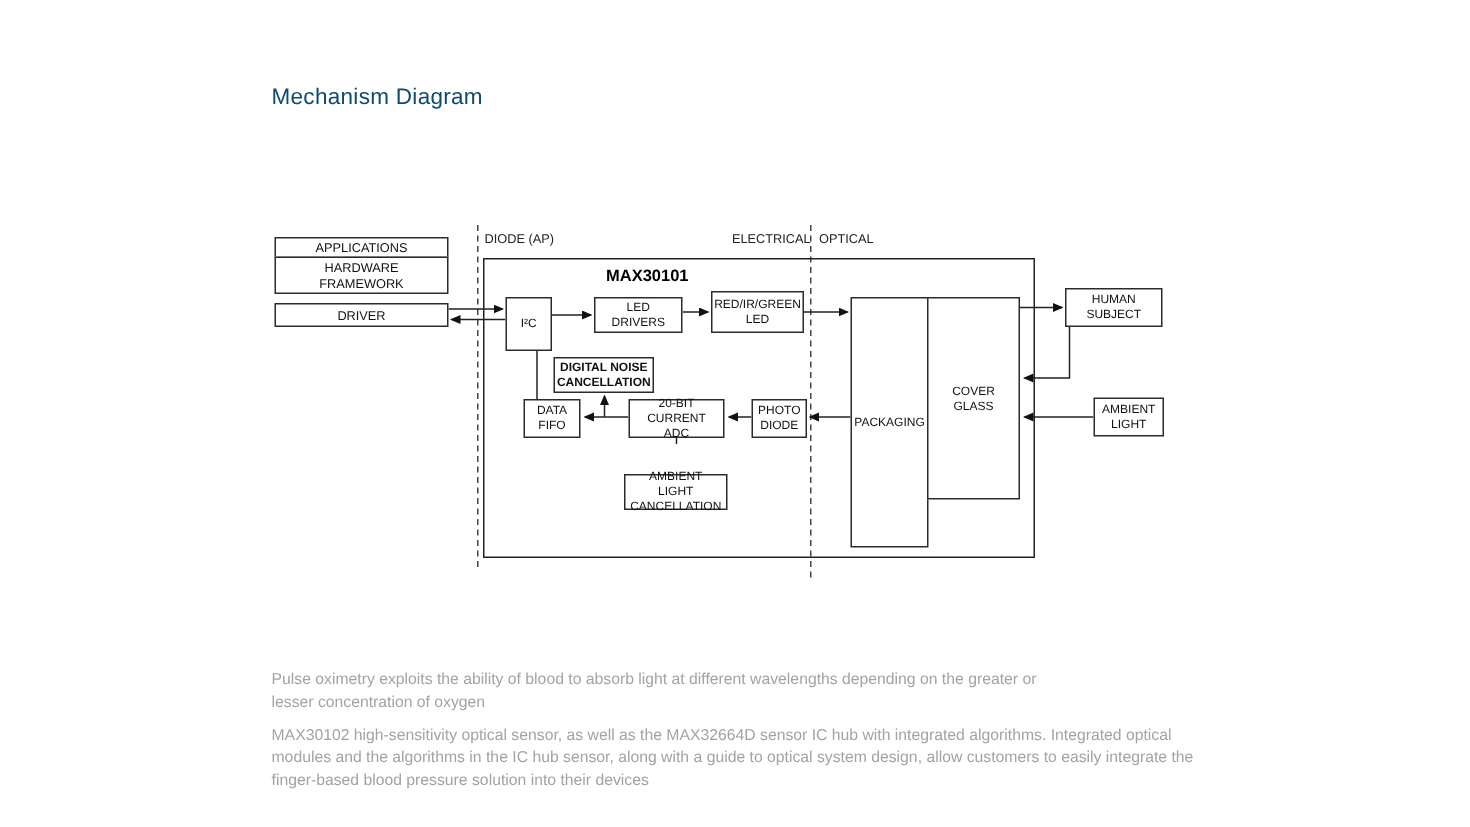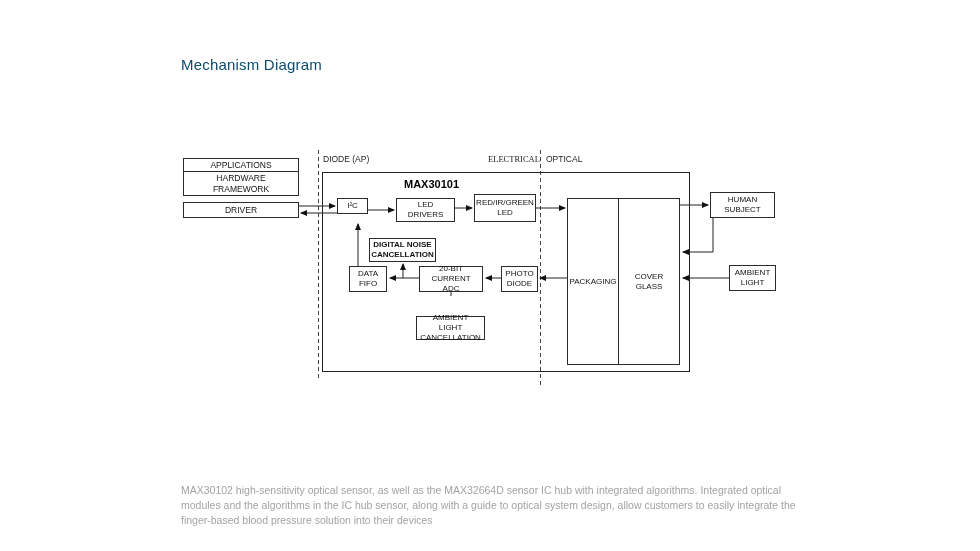--- a/index.html
+++ b/index.html
@@ -23,21 +23,21 @@
     position:absolute;left:322px;top:172px;width:368px;height:200px;
     border:1.5px solid #222;box-sizing:border-box;background:transparent;
   }
   .chip-label{
     position:absolute;left:404px;top:178px;font-size:11px;font-weight:bold;color:#000;
   }
   .region-label{
     position:absolute;top:154px;font-size:8.5px;color:#222;white-space:nowrap;
   }
   .rl-host{left:323px;}
-  .rl-electrical{left:488px;width:48px;text-align:right;font-family:Liberation Serif, serif;}
+  .rl-electrical{left:488px;width:48px;text-align:right;}
   .rl-optical{left:546px;}
   .para{
     position:absolute;left:181px;color:#a3a3a3;font-size:10.5px;line-height:1.42;margin:0;
   }
   .para-1{top:446px;width:512px;}
   .para-2{top:483px;width:622px;}
 </style>
 </head>
 <body>
 
@@ -85,21 +85,21 @@
   <div class="node stack-row" style="left:183px;top:158px;width:116px;height:14px;">
     <span>APPLICATIONS</span>
   </div>
   <div class="node stack-row" style="left:183px;top:171px;width:116px;height:25px;">
     <span>HARDWARE FRAMEWORK</span>
   </div>
   <div class="node stack-row" style="left:183px;top:202px;width:116px;height:16px;">
     <span>DRIVER</span>
   </div>
 
-  <div class="node" style="left:337px;top:198px;width:31px;height:16px;">
+  <div class="node" style="left:337px;top:198px;width:31px;height:36px;">
     <span>I²C</span>
   </div>
   <div class="node" style="left:396px;top:198px;width:59px;height:24px;">
     <span>LED DRIVERS</span>
   </div>
   <div class="node" style="left:474px;top:194px;width:62px;height:28px;">
     <span>RED/IR/GREEN LED</span>
   </div>
   <div class="node" style="left:369px;top:238px;width:67px;height:24px;font-weight:bold;">
     <span>DIGITAL NOISE CANCELLATION</span>
@@ -112,26 +112,27 @@
   </div>
   <div class="node" style="left:501px;top:266px;width:37px;height:26px;">
     <span>PHOTO DIODE</span>
   </div>
   <div class="node" style="left:416px;top:296px;width:69px;height:24px;margin-top:20px;">
     <span>AMBIENT LIGHT CANCELLATION</span>
   </div>
   <div class="node" style="left:567px;top:198px;width:52px;height:167px;text-align:right;">
     <span>PACKAGING</span>
   </div>
-  <div class="node" style="left:618px;top:198px;width:62px;height:167px;">
+  <div class="node" style="left:618px;top:198px;width:62px;height:135px;">
     <span>COVER GLASS</span>
   </div>
 
   <div class="node" style="left:710px;top:192px;width:65px;height:26px;">
     <span>HUMAN SUBJECT</span>
   </div>
   <div class="node" style="left:729px;top:265px;width:47px;height:26px;">
     <span>AMBIENT LIGHT</span>
   </div>
 
+  <p class="para para-1">Pulse oximetry exploits the ability of blood to absorb light at different wavelengths depending on the greater or lesser concentration of oxygen</p>
   <p class="para para-2">MAX30102 high-sensitivity optical sensor, as well as the MAX32664D sensor IC hub with integrated algorithms. Integrated optical modules and the algorithms in the IC hub sensor, along with a guide to optical system design, allow customers to easily integrate the finger-based blood pressure solution into their devices</p>
 
 </div>
 
 </body></html>

